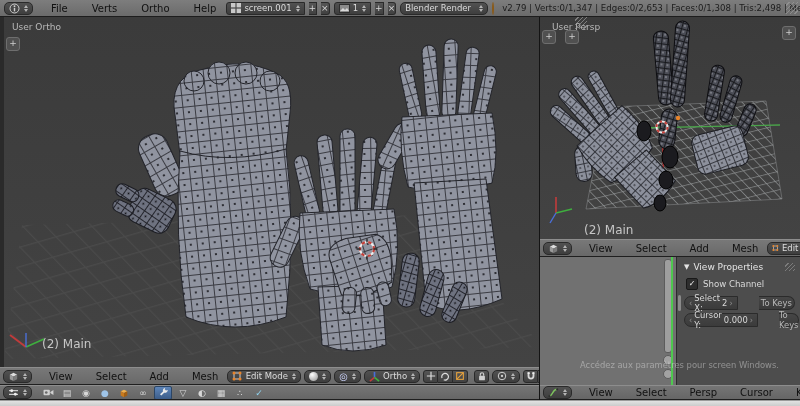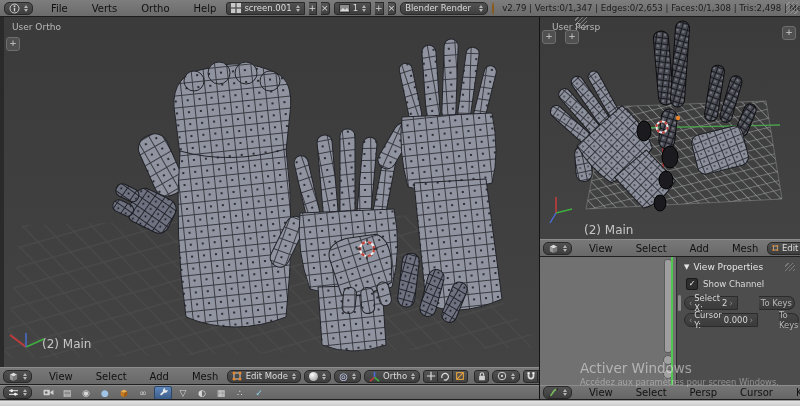--- a/index.html
+++ b/index.html
@@ -558,17 +558,16 @@
         </svg>
 
       </span>
 
     </div>
   </div>
 
   <div class="bottom-strip"></div>
 
   <div class="watermark">
-    <div class="l1">Activer Windows</div>
     <div class="l2">Accédez aux paramètres pour screen Windows.</div>
   </div>
 
 </div>
 
 </body></html>

